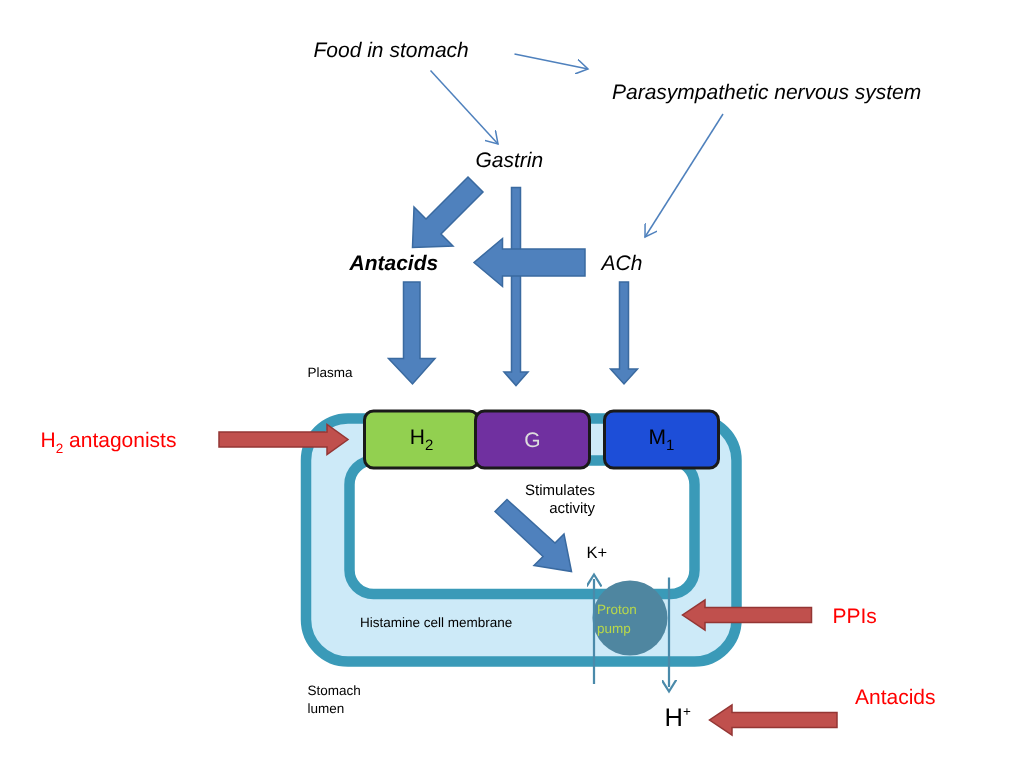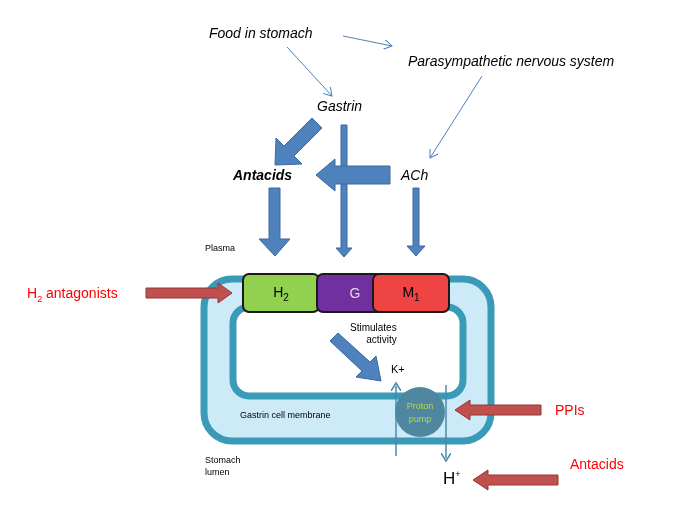--- a/index.html
+++ b/index.html
@@ -5,21 +5,21 @@
   html, body { margin:0; padding:0; background:#ffffff; }
   body { width:679px; height:519px; position:relative; overflow:hidden;
          font-family:"Liberation Sans", "DejaVu Sans", sans-serif; }
   svg { position:absolute; left:0; top:0; }
   .lbl { position:absolute; white-space:nowrap; color:#000; }
   .big { font-size:14px;font-style:italic; }
   .small { font-size:9px; }
   .red { color:#ff0000; font-size:14px; }
   .rcpt { position:absolute; width:78px; height:40px; border:2px solid #1a1a1a; border-radius:7px;
           display:flex; align-items:center; justify-content:center; font-size:14px; box-sizing:border-box; }
-  .pump-lbl { position:absolute; font-size:9px; color:#b8d84a; text-align:center; line-height:13px; }
+  .pump-lbl { position:absolute; font-size:9px; color:#b8d84a; line-height:13px; }
 </style>
 </head>
 <body>
 
 <svg width="679" height="519" viewBox="0 0 679 519">
   <defs>
     <marker id="thinHead" markerWidth="10" markerHeight="10" refX="8" refY="5" orient="auto" markerUnits="userSpaceOnUse">
       <path d="M0,0 L8,5 L0,10" fill="none" stroke="#4f81bd" stroke-width="1"></path>
     </marker>
     <marker id="pumpHead" markerWidth="10" markerHeight="10" refX="5" refY="5" orient="auto" markerUnits="userSpaceOnUse">
@@ -57,30 +57,30 @@
 <div class="lbl big" style="left:401px;top:167px;">ACh</div>
 
 <div class="lbl small" style="left:205px;top:243px;">Plasma</div>
 
 <div class="rcpt" style="left:242px;top:273px;background:#92d050;">
   <span><span>H</span><sub style="font-size:10px;">2</sub></span>
 </div>
 <div class="rcpt" style="left:316px;top:273px;background:#7030a0;color:#ddd;">
   <span>G</span>
 </div>
-<div class="rcpt" style="left:372px;top:273px;background:#ef4444;">
+<div class="rcpt" style="left:402px;top:273px;background:#1d4ed8;">
   <span><span>M</span><sub style="font-size:10px;">1</sub></span>
 </div>
 
 <div class="lbl small" style="left:350px;top:322px;font-size:10px;text-align:right;line-height:12px;">
   <div>Stimulates</div>
   <div>activity</div>
 </div>
 <div class="lbl" style="left:391px;top:363px;font-size:11px;">K+</div>
-<div class="lbl small" style="left:240px;top:410px;">Gastrin cell membrane</div>
+<div class="lbl small" style="left:240px;top:410px;">Histamine cell membrane</div>
 
 <div class="pump-lbl" style="left:398px;top:400px;width:44px;">
   <div>Proton</div>
   <div>pump</div>
 </div>
 
 <div class="lbl small" style="left:205px;top:454px;line-height:12px;">
   <div>Stomach</div>
   <div>lumen</div>
 </div>

